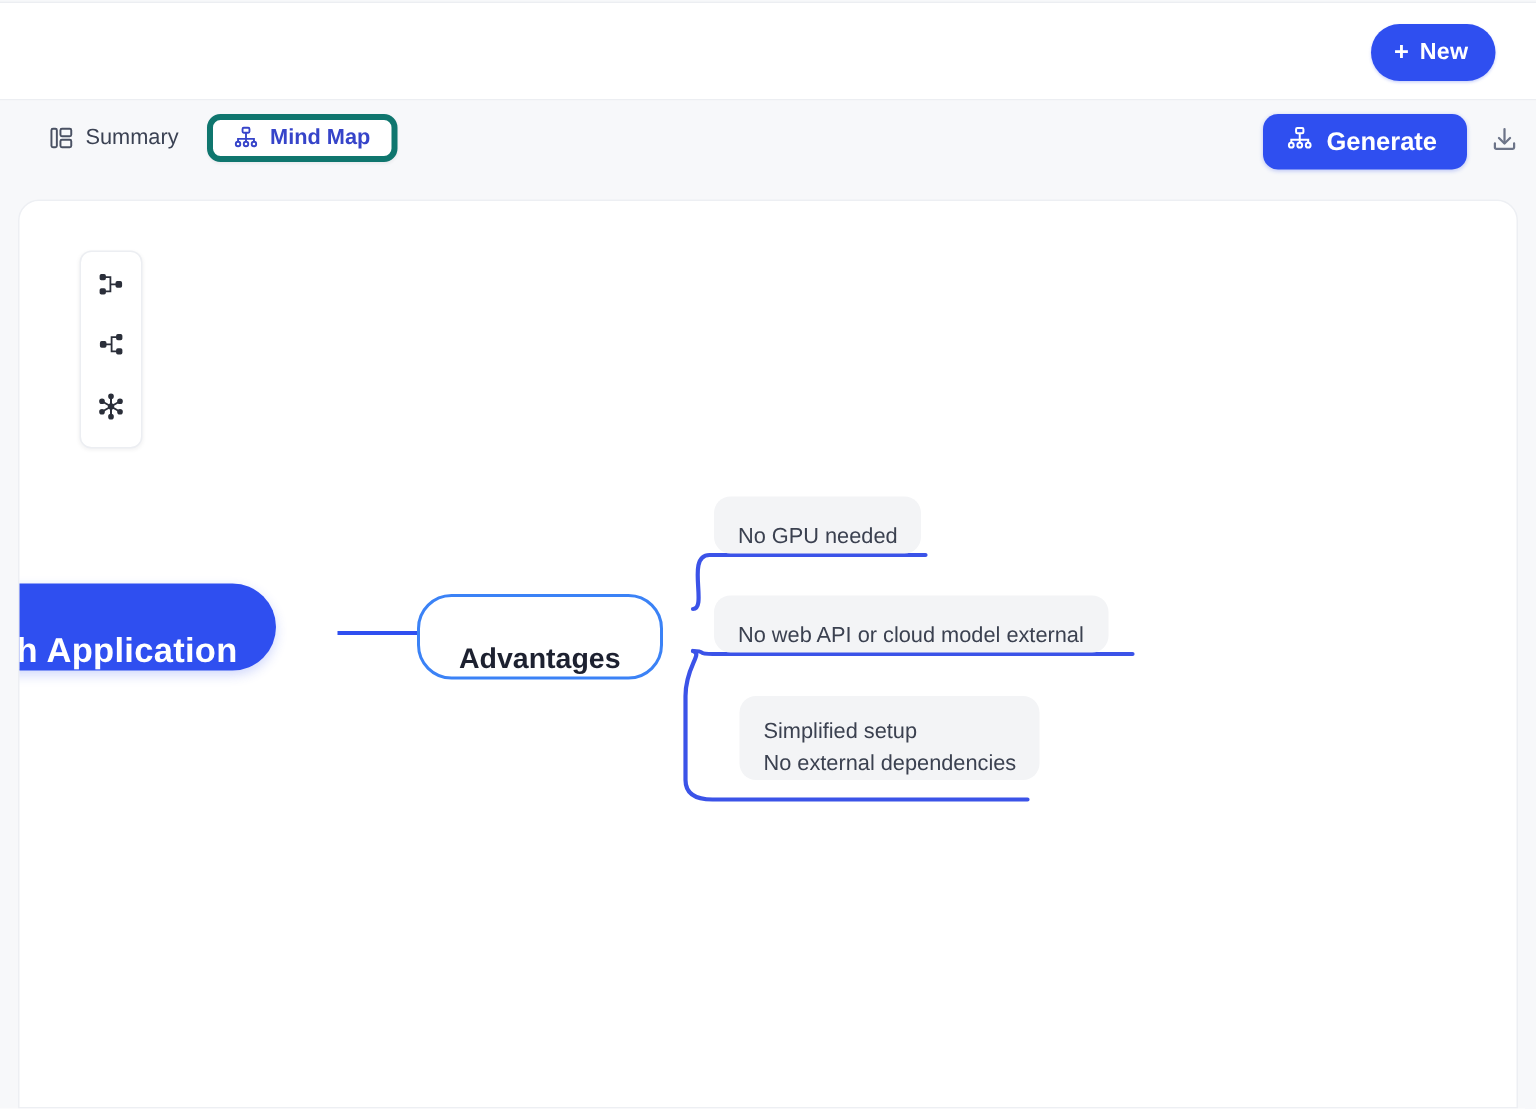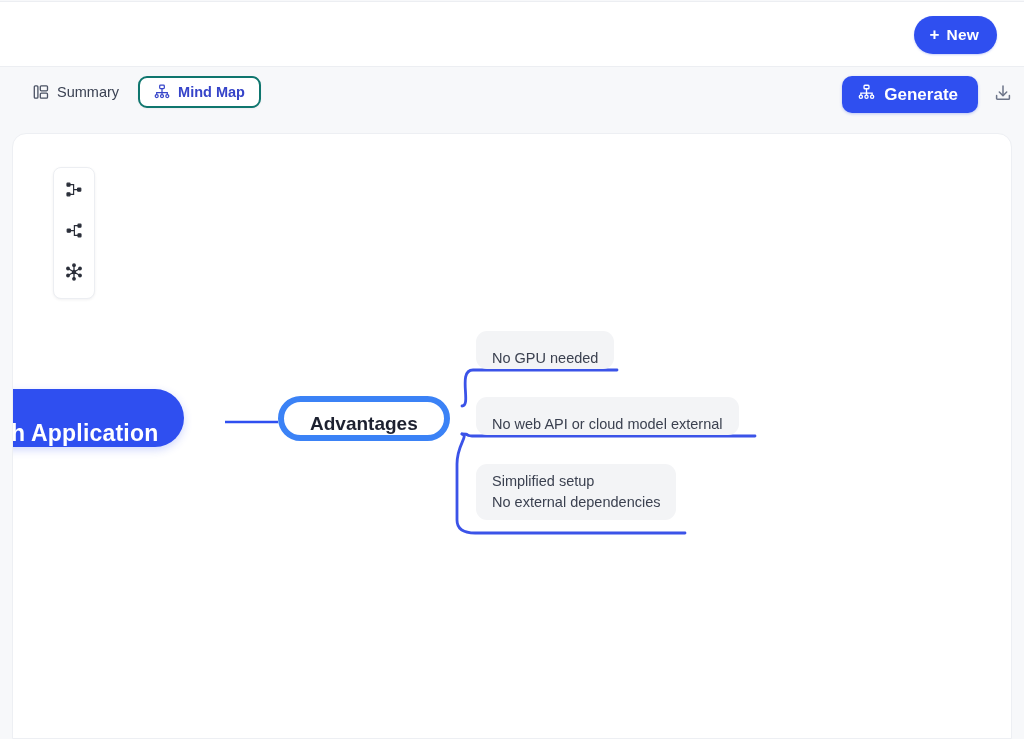--- a/index.html
+++ b/index.html
@@ -80,21 +80,21 @@
     border-radius: 9px;
     font-size: 14.5px;
     color: #3b4253;
     cursor: pointer;
     border: 1px solid transparent;
     background: transparent;
     box-sizing: border-box;
   }
   .tab.active {
     background: #ffffff;
-    border: 2px solid #0f766e;
+    border: 4px solid #0f766e;
     color: #3644c9;
     font-weight: bold;
     box-shadow: 0 1px 2px rgba(16,24,40,0.05);
   }
   .tab svg { display: block; }
 
   .generate-button {
     position: absolute;
     right: 46px;
     top: 76px;
@@ -196,24 +196,24 @@
     border-radius: 29px;
     color: #ffffff;
     font-size: 23px;
     font-weight: bold;
     letter-spacing: 0.2px;
     box-shadow: 0 3px 8px rgba(47,79,240,0.22);
   }
   .node-branch {
     left: 265px;
     top: 262px;
-    height: 45px;
+    height: 57px;
     padding: 0 26px;
     background: #ffffff;
-    border: 6px solid #3b82f6;
+    border: 2px solid #3b82f6;
     border-radius: 23px;
     color: #1d2130;
     font-size: 19px;
     font-weight: bold;
   }
   .node-leaf {
     background: #f3f4f6;
     border-radius: 11px;
     color: #3b4150;
     font-size: 14.5px;
@@ -224,24 +224,24 @@
     left: 463px;
     top: 197px;
     height: 38px;
   }
   .node-leaf.leaf-2 {
     left: 463px;
     top: 263px;
     height: 38px;
   }
   .node-leaf.leaf-3 {
-    left: 463px;
+    left: 480px;
     top: 330px;
     height: 56px;
-    align-items: center;
+    align-items: flex-end;
   }
   .leaf-lines { display: block; }
 </style>
 </head>
 <body>
 
 <div class="topbar">
   <button class="new-button">
     <span class="new-plus">+</span>
     <span>New</span>

